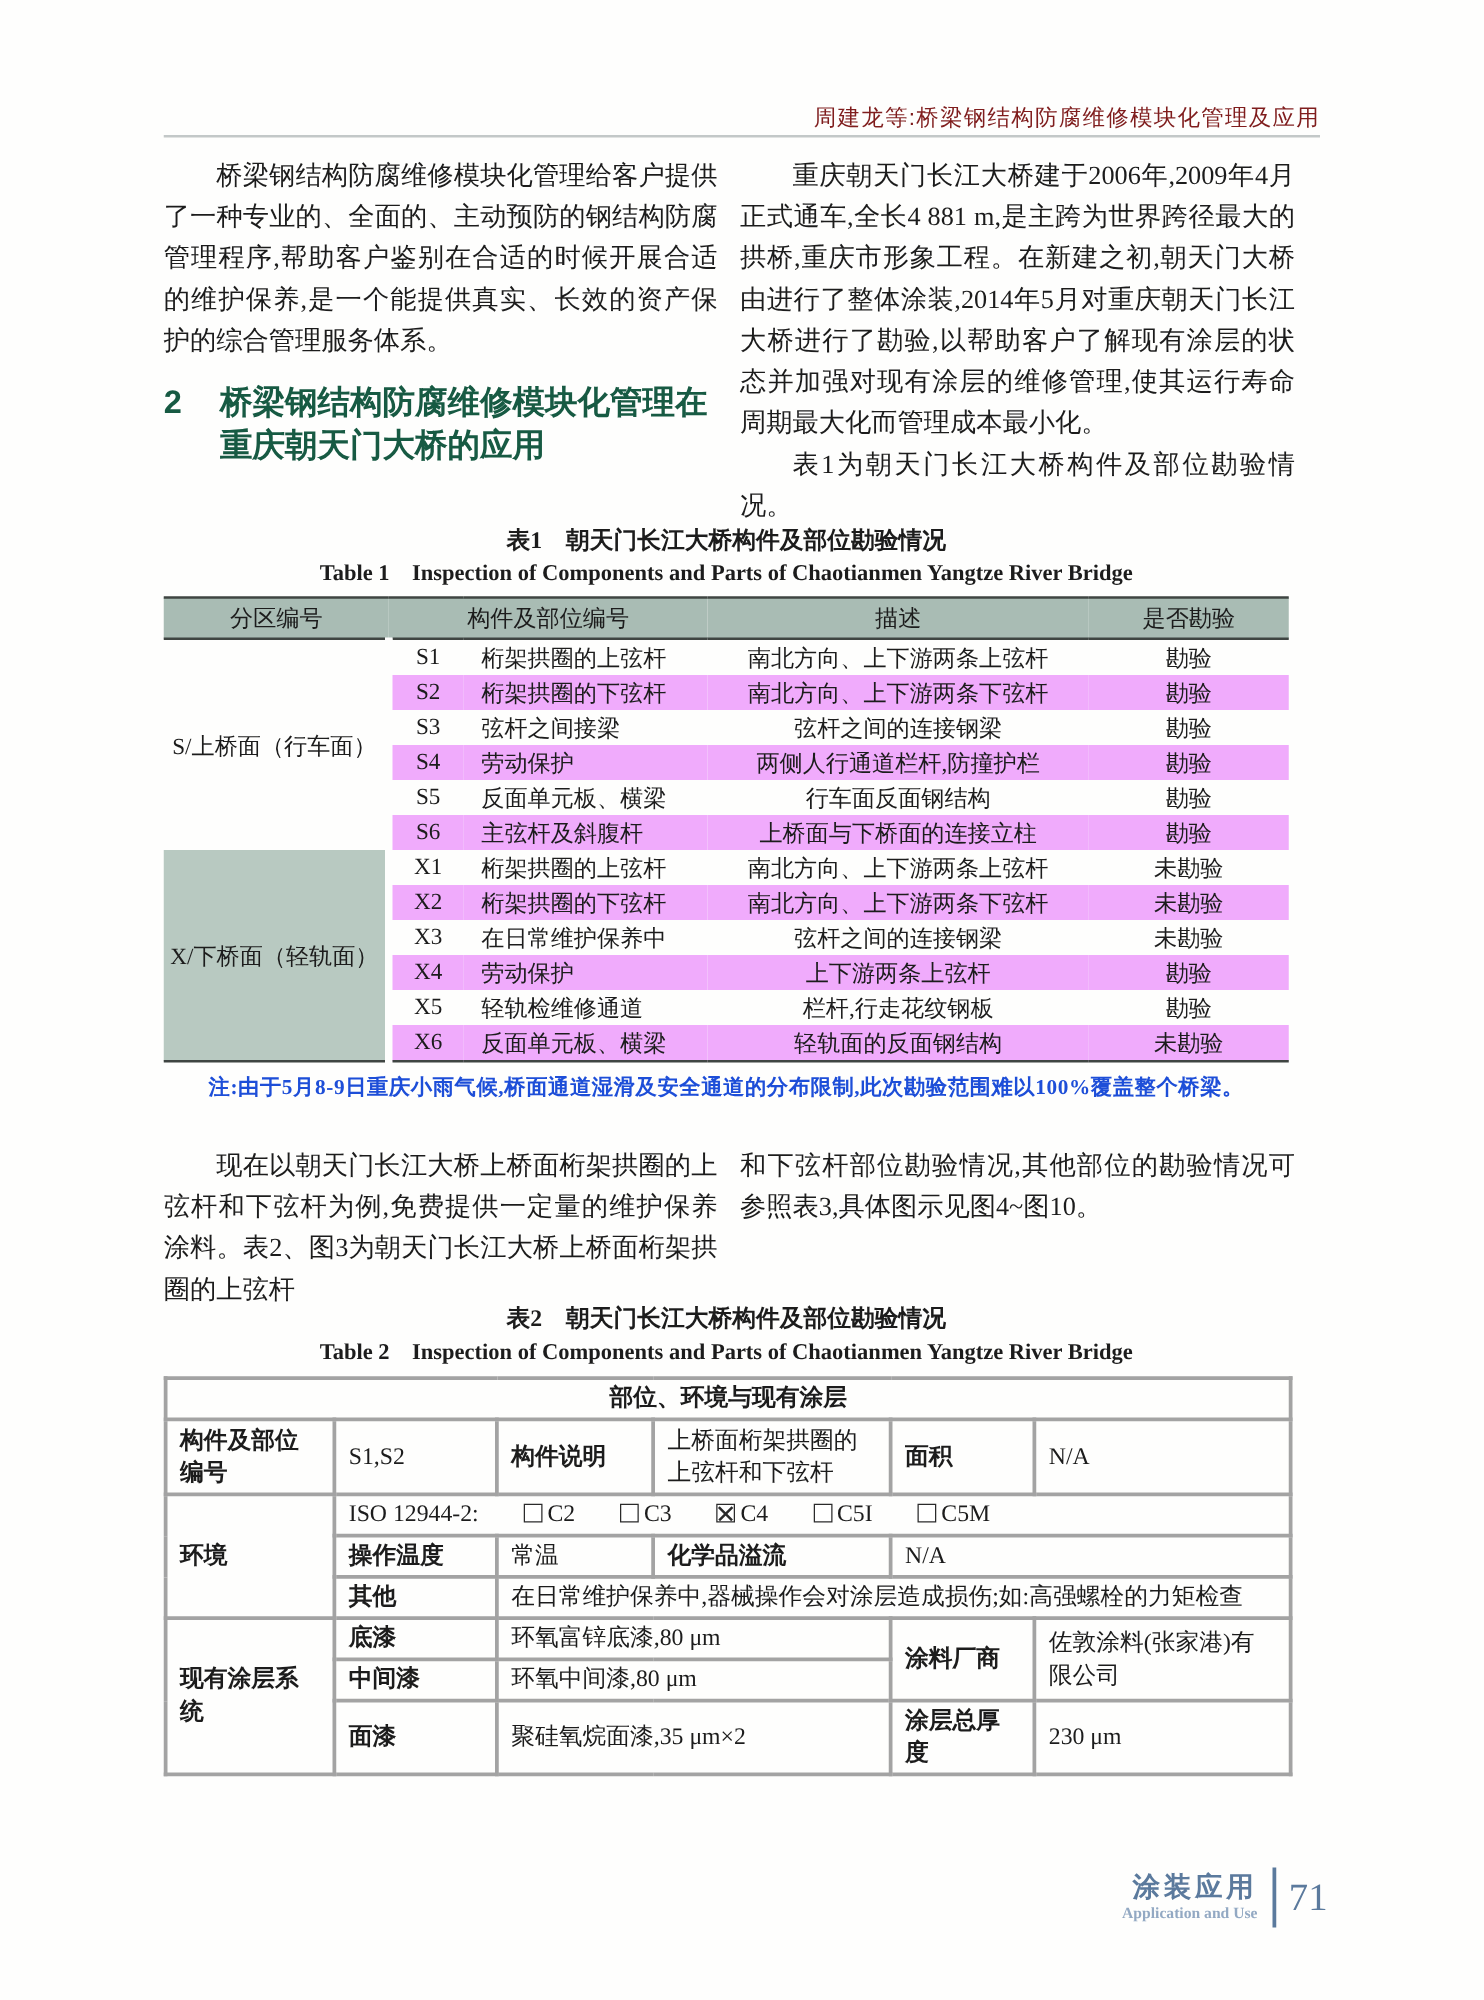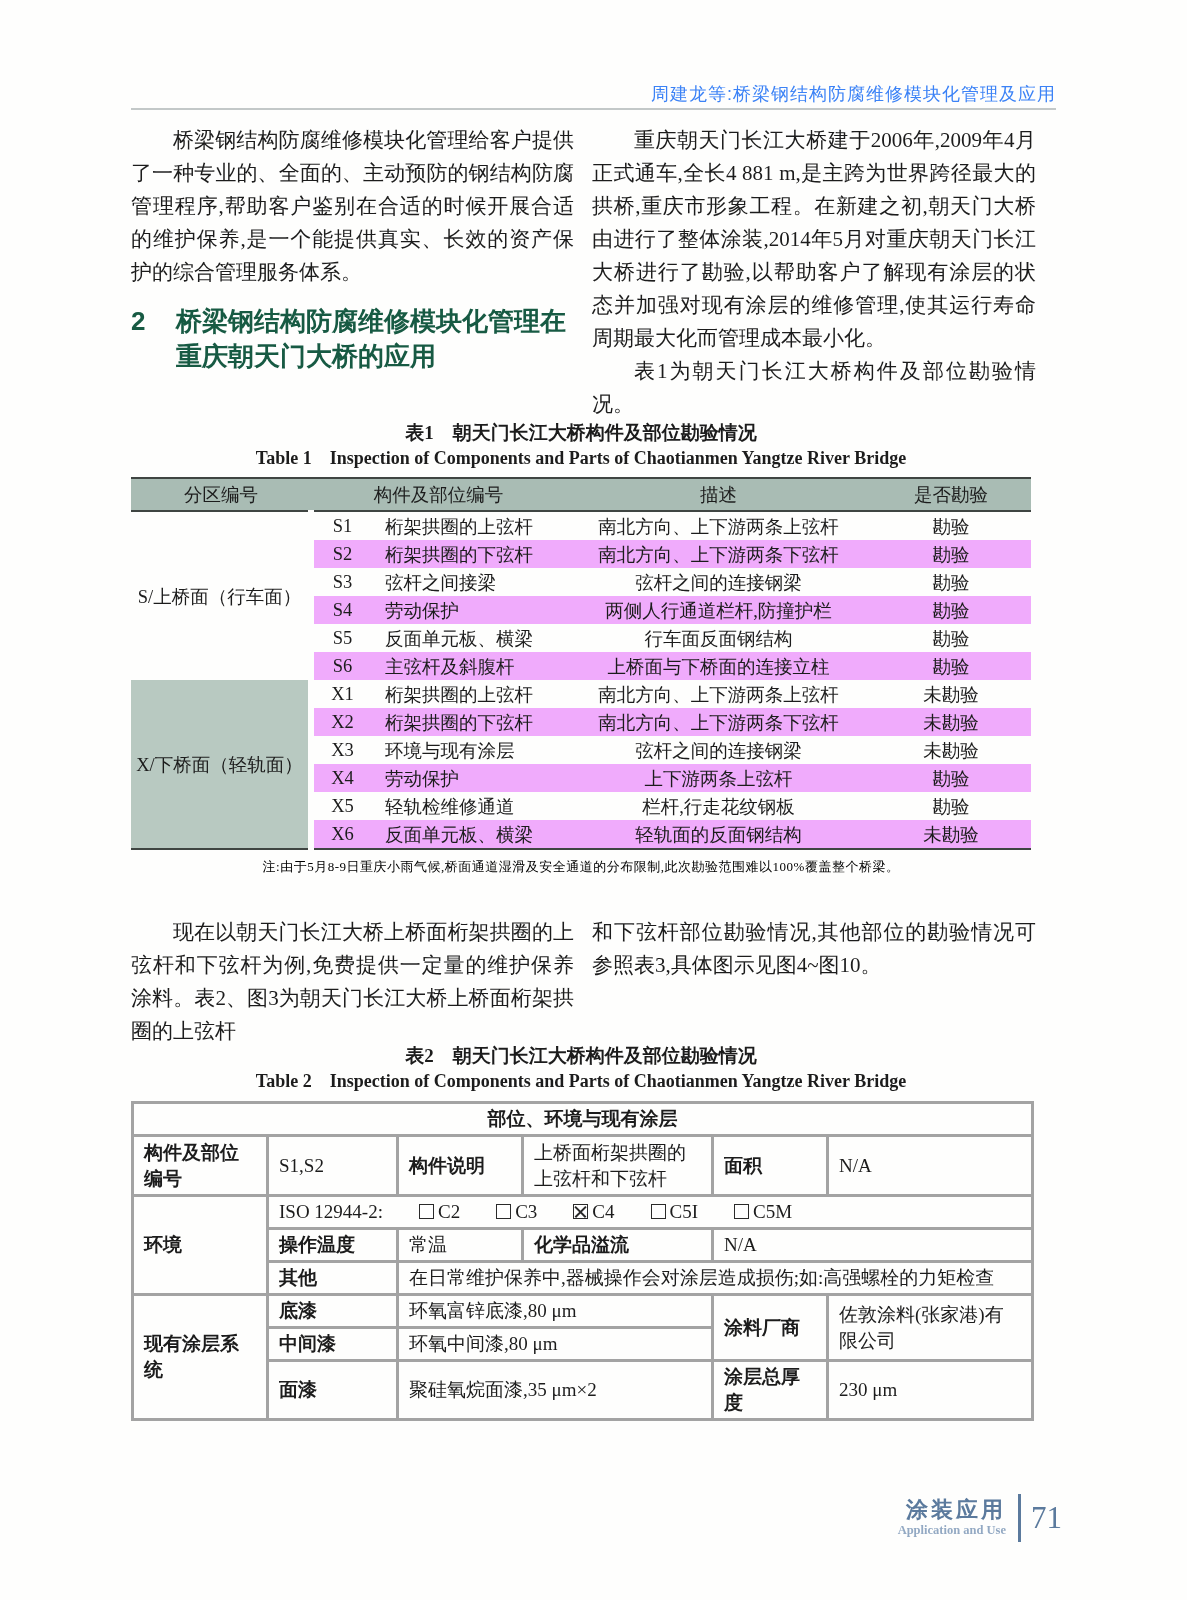--- a/index.html
+++ b/index.html
@@ -5,21 +5,21 @@
   html,body{margin:0;padding:0;}
   body{
     width:1187px;height:1600px;position:relative;overflow:hidden;
     background:#fefefd;color:#1c1c1c;
     font-family:"Liberation Serif","DejaVu Serif",serif;
   }
   
   .running-head{
     position:absolute;top:82px;right:131px;
     font-family:"Liberation Sans","DejaVu Sans",sans-serif;
-    font-size:18px;color:#3b82f6;letter-spacing:1px;
+    font-size:18px;color:#7f1d1d;letter-spacing:1px;
   }
   .head-rule{
     position:absolute;top:108px;left:131px;width:925px;height:0;
     border-top:2px solid #c3c8c8;
   }
   
   .col{position:absolute;top:124px;font-size:21px;line-height:33px;text-align:justify;}
   .col-left{left:131px;width:443px;}
   .col-right{left:592px;width:444px;}
   .col p{margin:0;text-indent:2em;}
@@ -47,21 +47,21 @@
   }
   table.t1 tbody td{height:28px;padding:0;text-align:center;}
   table.t1 tbody tr.alt td{background:#f0abfc;margin-top:24px;}
   table.t1 tbody td.c0{border-left:6px solid #fefefd;}
   table.t1 tbody td.c1{text-align:left;padding-left:14px;}
   table.t1 tbody td.zone{background:#fefefd;text-align:center;}
   table.t1 tbody td.zone-green{background:#b8c9c1;}
   table.t1{border-bottom:2px solid #3f4542;}
   .t1-note{
     margin-top:8px;text-align:center;
-    font-size:13px;font-weight:normal;color:#000000;letter-spacing:.5px;
+    font-size:17px;font-weight:bold;color:#1d4ed8;letter-spacing:.5px;
   }
   
   .mid{top:916px;}
   
   .t2-wrap{position:absolute;top:1044px;left:131px;width:900px;}
   table.t2{
     width:900px;margin-top:6px;border-collapse:collapse;table-layout:fixed;
     font-size:19px;border:1px solid #6f6f6f;
   }
   table.t2 td{
@@ -179,21 +179,21 @@
           <td class="c3">未勘验</td>
         </tr>
         <tr class="alt">
           <td class="c0">X2</td>
           <td class="c1">桁架拱圈的下弦杆</td>
           <td class="c2">南北方向、上下游两条下弦杆</td>
           <td class="c3">未勘验</td>
         </tr>
         <tr>
           <td class="c0">X3</td>
-          <td class="c1">环境与现有涂层</td>
+          <td class="c1">在日常维护保养中</td>
           <td class="c2">弦杆之间的连接钢梁</td>
           <td class="c3">未勘验</td>
         </tr>
         <tr class="alt">
           <td class="c0">X4</td>
           <td class="c1">劳动保护</td>
           <td class="c2">上下游两条上弦杆</td>
           <td class="c3">勘验</td>
         </tr>
         <tr>

